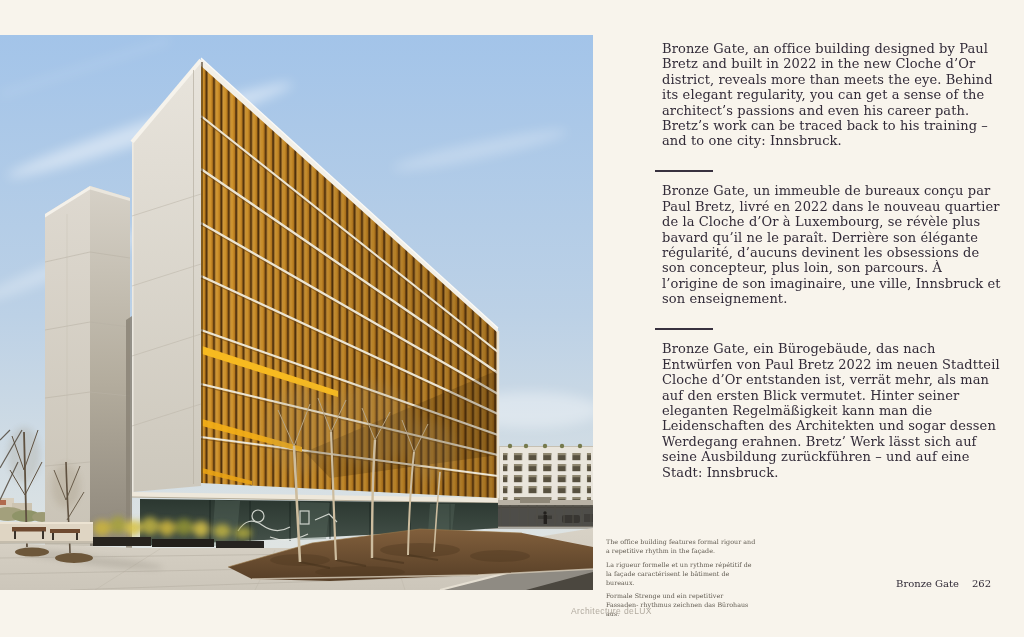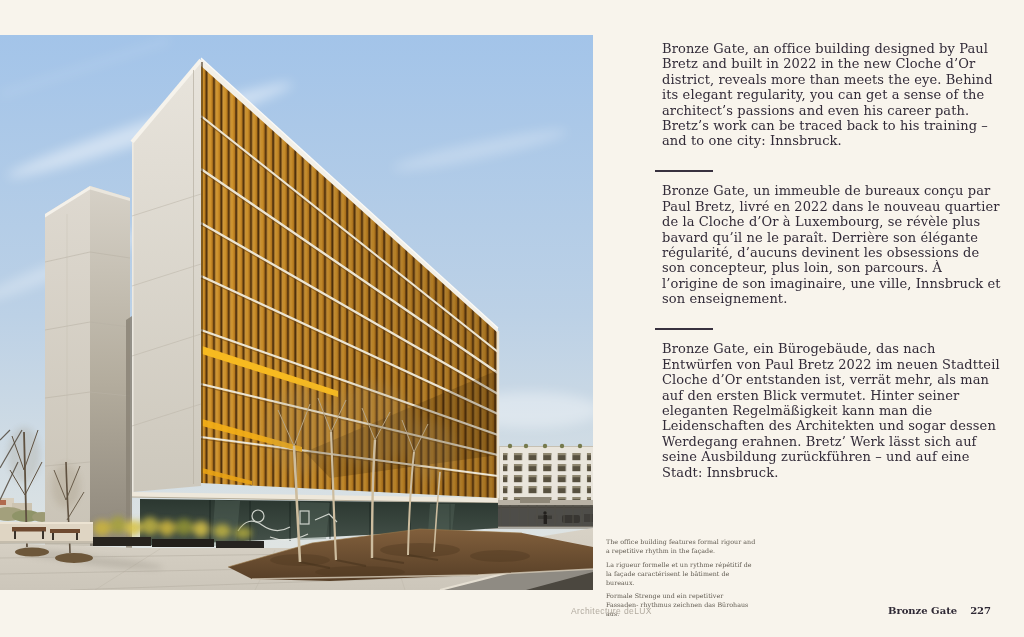--- a/index.html
+++ b/index.html
@@ -11,22 +11,22 @@
   .article{position:absolute;left:654px;top:33px;width:356px;}
   .para{margin:8px;font-size:13px;line-height:15.4px;color:#322b38;letter-spacing:.1px;
         font-weight:500;}
   .divider{width:58px;height:2.6px;background:#38313f;margin:21px 0 11px 1px;}
   .captions{position:absolute;left:606px;top:537px;width:150px;}
   .captions p{margin:0 0 4.6px;font-size:6.3px;line-height:9px;color:#5e584e;letter-spacing:.05px;}
   .folio-left{position:absolute;left:30px;top:605px;display:flex;gap:17px;
         font-weight:bold;font-size:10px;line-height:12px;color:#2f2935;margin-top:30px;}
   .series{position:absolute;left:571px;top:606px;font-family:"Liberation Sans",sans-serif;
         font-size:8.5px;line-height:11px;color:#b2aba0;letter-spacing:.4px;}
-  .folio-right{position:absolute;right:33px;top:605px;display:flex;gap:13px;
-        font-weight:bold;font-size:10px;line-height:12px;color:#2f2935;}
+  .folio-right{position:absolute;right:33px;top:578px;display:flex;gap:13px;
+        font-weight:normal;font-size:10px;line-height:12px;color:#2f2935;}
 </style>
 </head>
 <body>
 
 <div class="spread">
 
   <figure class="photo">
     <svg viewBox="0 35 593 555" preserveAspectRatio="none">
       <defs>
         <clipPath id="pc">
@@ -376,16 +376,16 @@
 
   <div class="folio-left">
     <span>148</span>
     <span>Jean-Philippe Hinter</span>
   </div>
 
   <div class="series">Architecture deLUX</div>
 
   <div class="folio-right">
     <span>Bronze Gate</span>
-    <span>227</span>
+    <span>262</span>
   </div>
 
 </div>
 
 </body></html>

